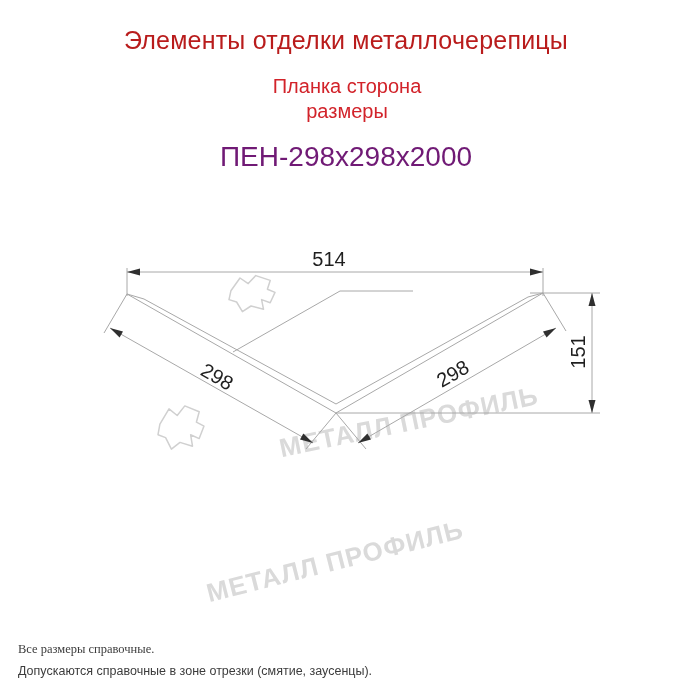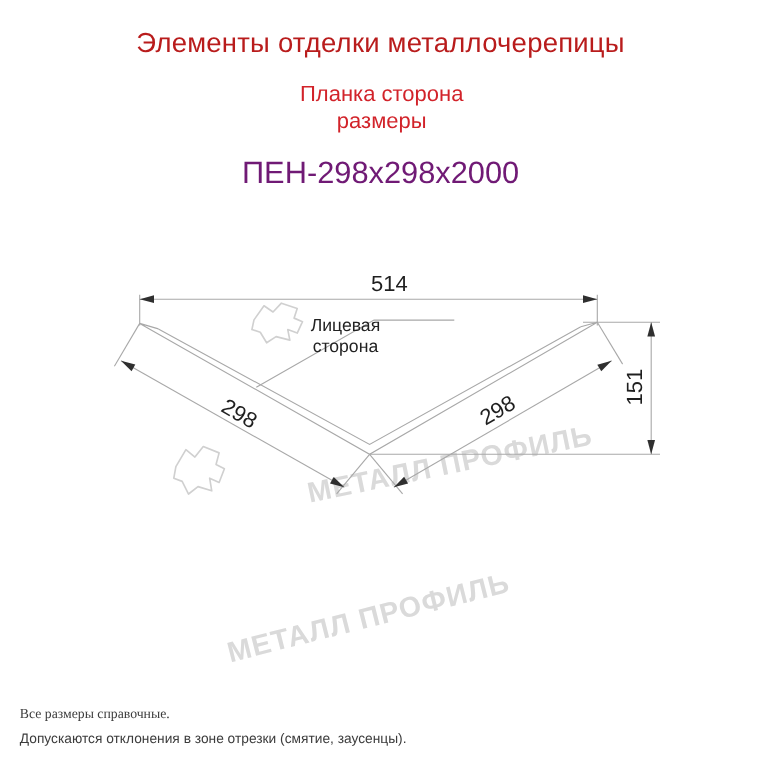--- a/index.html
+++ b/index.html
@@ -11,21 +11,21 @@
   .abs{position:absolute;white-space:nowrap;}
   .centered{transform:translate(-50%,-50%);}
   .page-title{left:346px;top:40px;font-size:25px;color:#b91c1c;letter-spacing:.2px;}
   .product-line{left:347px;font-size:20px;color:#d2232a;}
   .product-line.l1{top:86px;}
   .product-line.l2{top:111px;}
   .product-code{left:346px;top:157px;font-size:28px;color:#701a75;}
   .diagram{position:absolute;left:0;top:180px;width:700px;height:300px;}
   .drawing-svg{position:absolute;left:0;top:-180px;width:700px;height:700px;}
   .dim{font-size:20px;color:#1f1f1f;}
-  .dim-width{left:354px;top:259px;}
+  .dim-width{left:329px;top:259px;}
   .dim-left{left:217px;top:377px;transform:translate(-50%,-50%) rotate(30deg);}
   .dim-right{left:453px;top:374px;transform:translate(-50%,-50%) rotate(-30deg);}
   .dim-height{left:578px;top:352px;transform:translate(-50%,-50%) rotate(-90deg);}
   .face-label{left:314px;top:306px;font-size:16px;line-height:19px;color:#222;text-align:center;}
   .wm-text{
     position:absolute;font-size:26px;font-weight:700;color:#dadada;
     letter-spacing:1px;white-space:nowrap;transform-origin:left bottom;
   }
   .wm1{left:283px;top:253px;transform:rotate(-11.7deg);}
   .wm2{left:211px;top:398px;transform:rotate(-14.2deg);}
@@ -94,22 +94,18 @@
         <polygon class="arrow" points="592,293 588.5,306 595.5,306"></polygon>
         <polygon class="arrow" points="592,413 588.5,400 595.5,400"></polygon>
       </g>
     </svg>
 
     <div class="abs centered dim dim-width" style="top:79px;">514</div>
     <div class="abs dim dim-left" style="top:197px;">298</div>
     <div class="abs dim dim-right" style="top:194px;">298</div>
     <div class="abs dim dim-height" style="top:172px;">151</div>
 
-    <div class="abs centered face-label" style="top:126px;">
-      <div>Лицевая</div>
-      <div>сторона</div>
-    </div>
   </div>
 
   <div class="footer footnote1 abs">Все размеры справочные.</div>
-  <div class="footer footnote2 abs">Допускаются отклонения в зоне отрезки (смятие, заусенцы).</div>
+  <div class="footer footnote2 abs">Допускаются справочные в зоне отрезки (смятие, заусенцы).</div>
 
 </div>
 
 </body></html>

